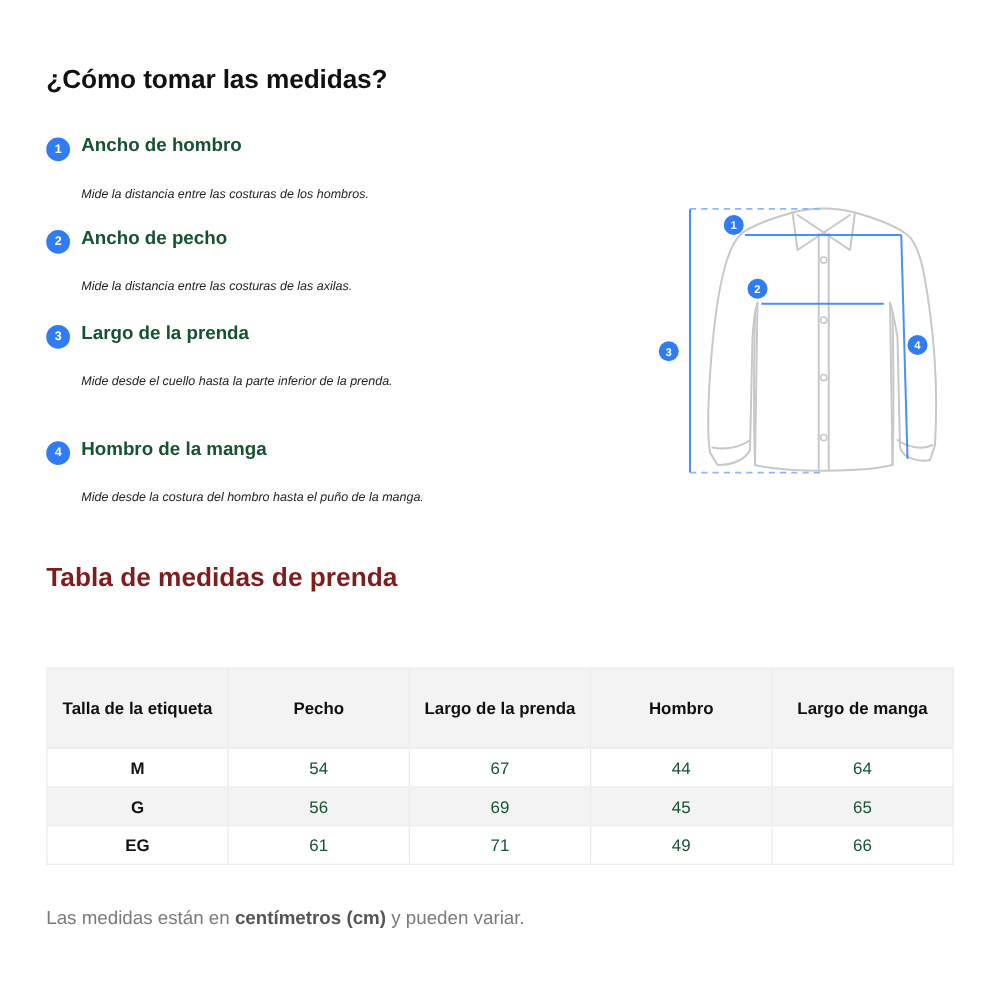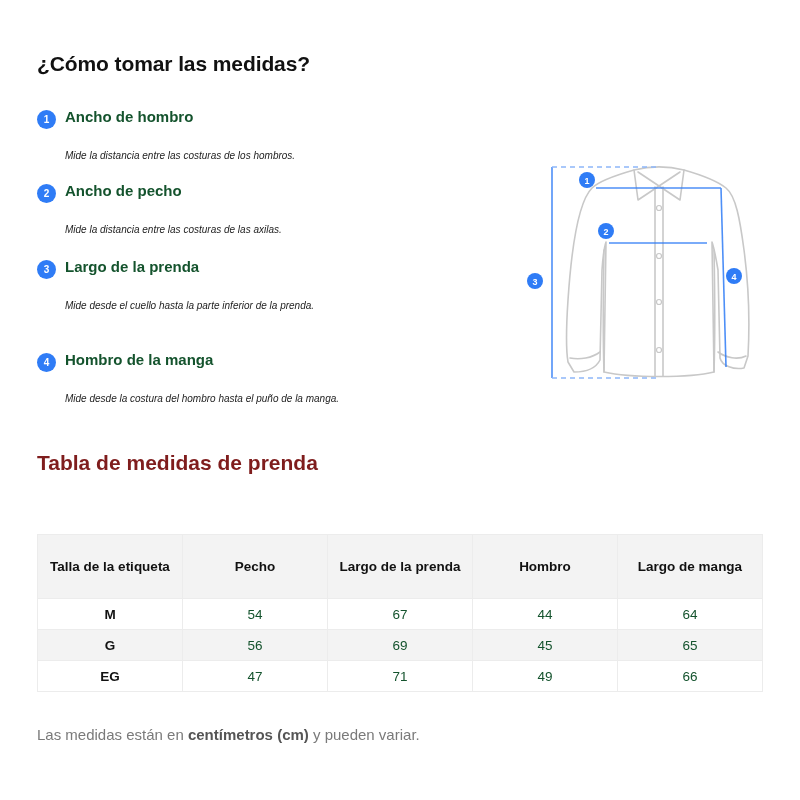--- a/index.html
+++ b/index.html
@@ -145,21 +145,21 @@
     </tr>
     <tr class="even">
       <td class="size">G</td>
       <td>56</td>
       <td>69</td>
       <td>45</td>
       <td>65</td>
     </tr>
     <tr class="odd">
       <td class="size">EG</td>
-      <td>47</td>
+      <td>61</td>
       <td>71</td>
       <td>49</td>
       <td>66</td>
     </tr>
   </tbody>
 </table>
 
 <p class="note"><span>Las medidas están en </span><b>centímetros (cm)</b><span> y pueden variar.</span></p>
 
 </body></html>

